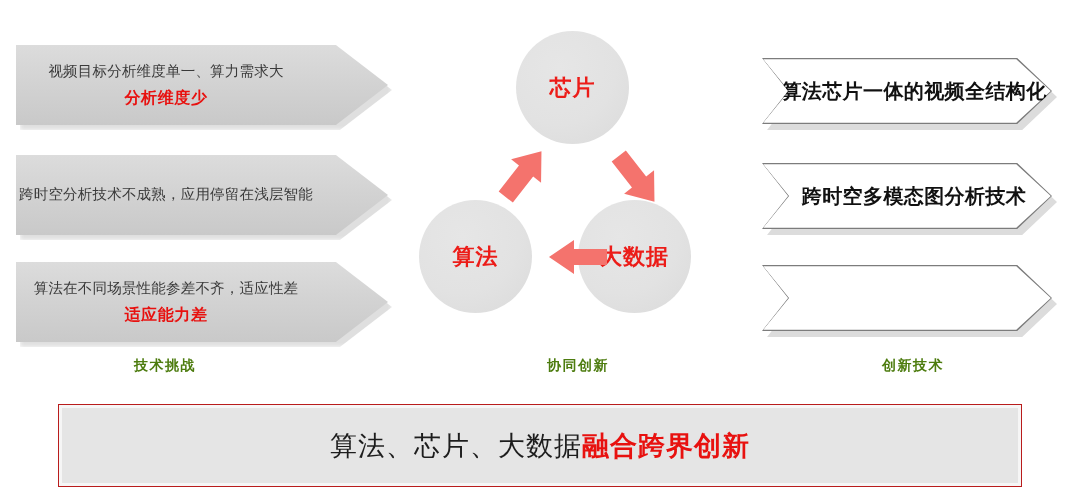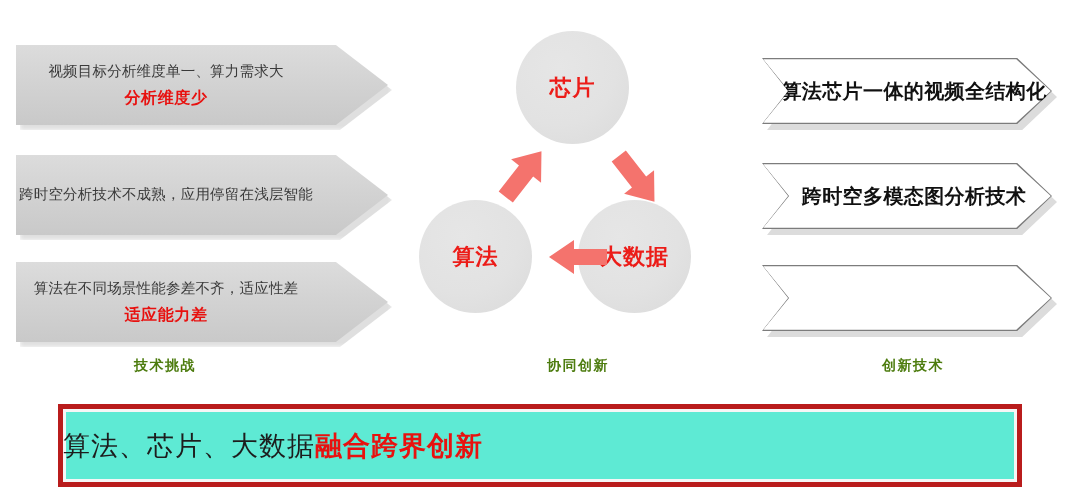--- a/index.html
+++ b/index.html
@@ -134,26 +134,26 @@
     white-space: nowrap;
   }
 
   
   .banner {
     position: absolute;
     left: 58px;
     top: 404px;
     width: 964px;
     height: 83px;
-    background: #5eead4;
-    border: 5px solid #b91c1c;
+    background: #e5e5e5;
+    border: 1px solid #b91c1c;
     box-shadow: inset 0 0 0 3px #f6f6f6;
     display: flex;
     align-items: center;
-    justify-content: flex-start;
+    justify-content: center;
     box-sizing: border-box;
   }
   .banner-text {
     font-size: 27px;
     letter-spacing: 1px;
     white-space: nowrap;
   }
   .banner-black { color: #1d1d1d; }
   .banner-red { color: #e8110f; font-weight: bold; }
 </style>

